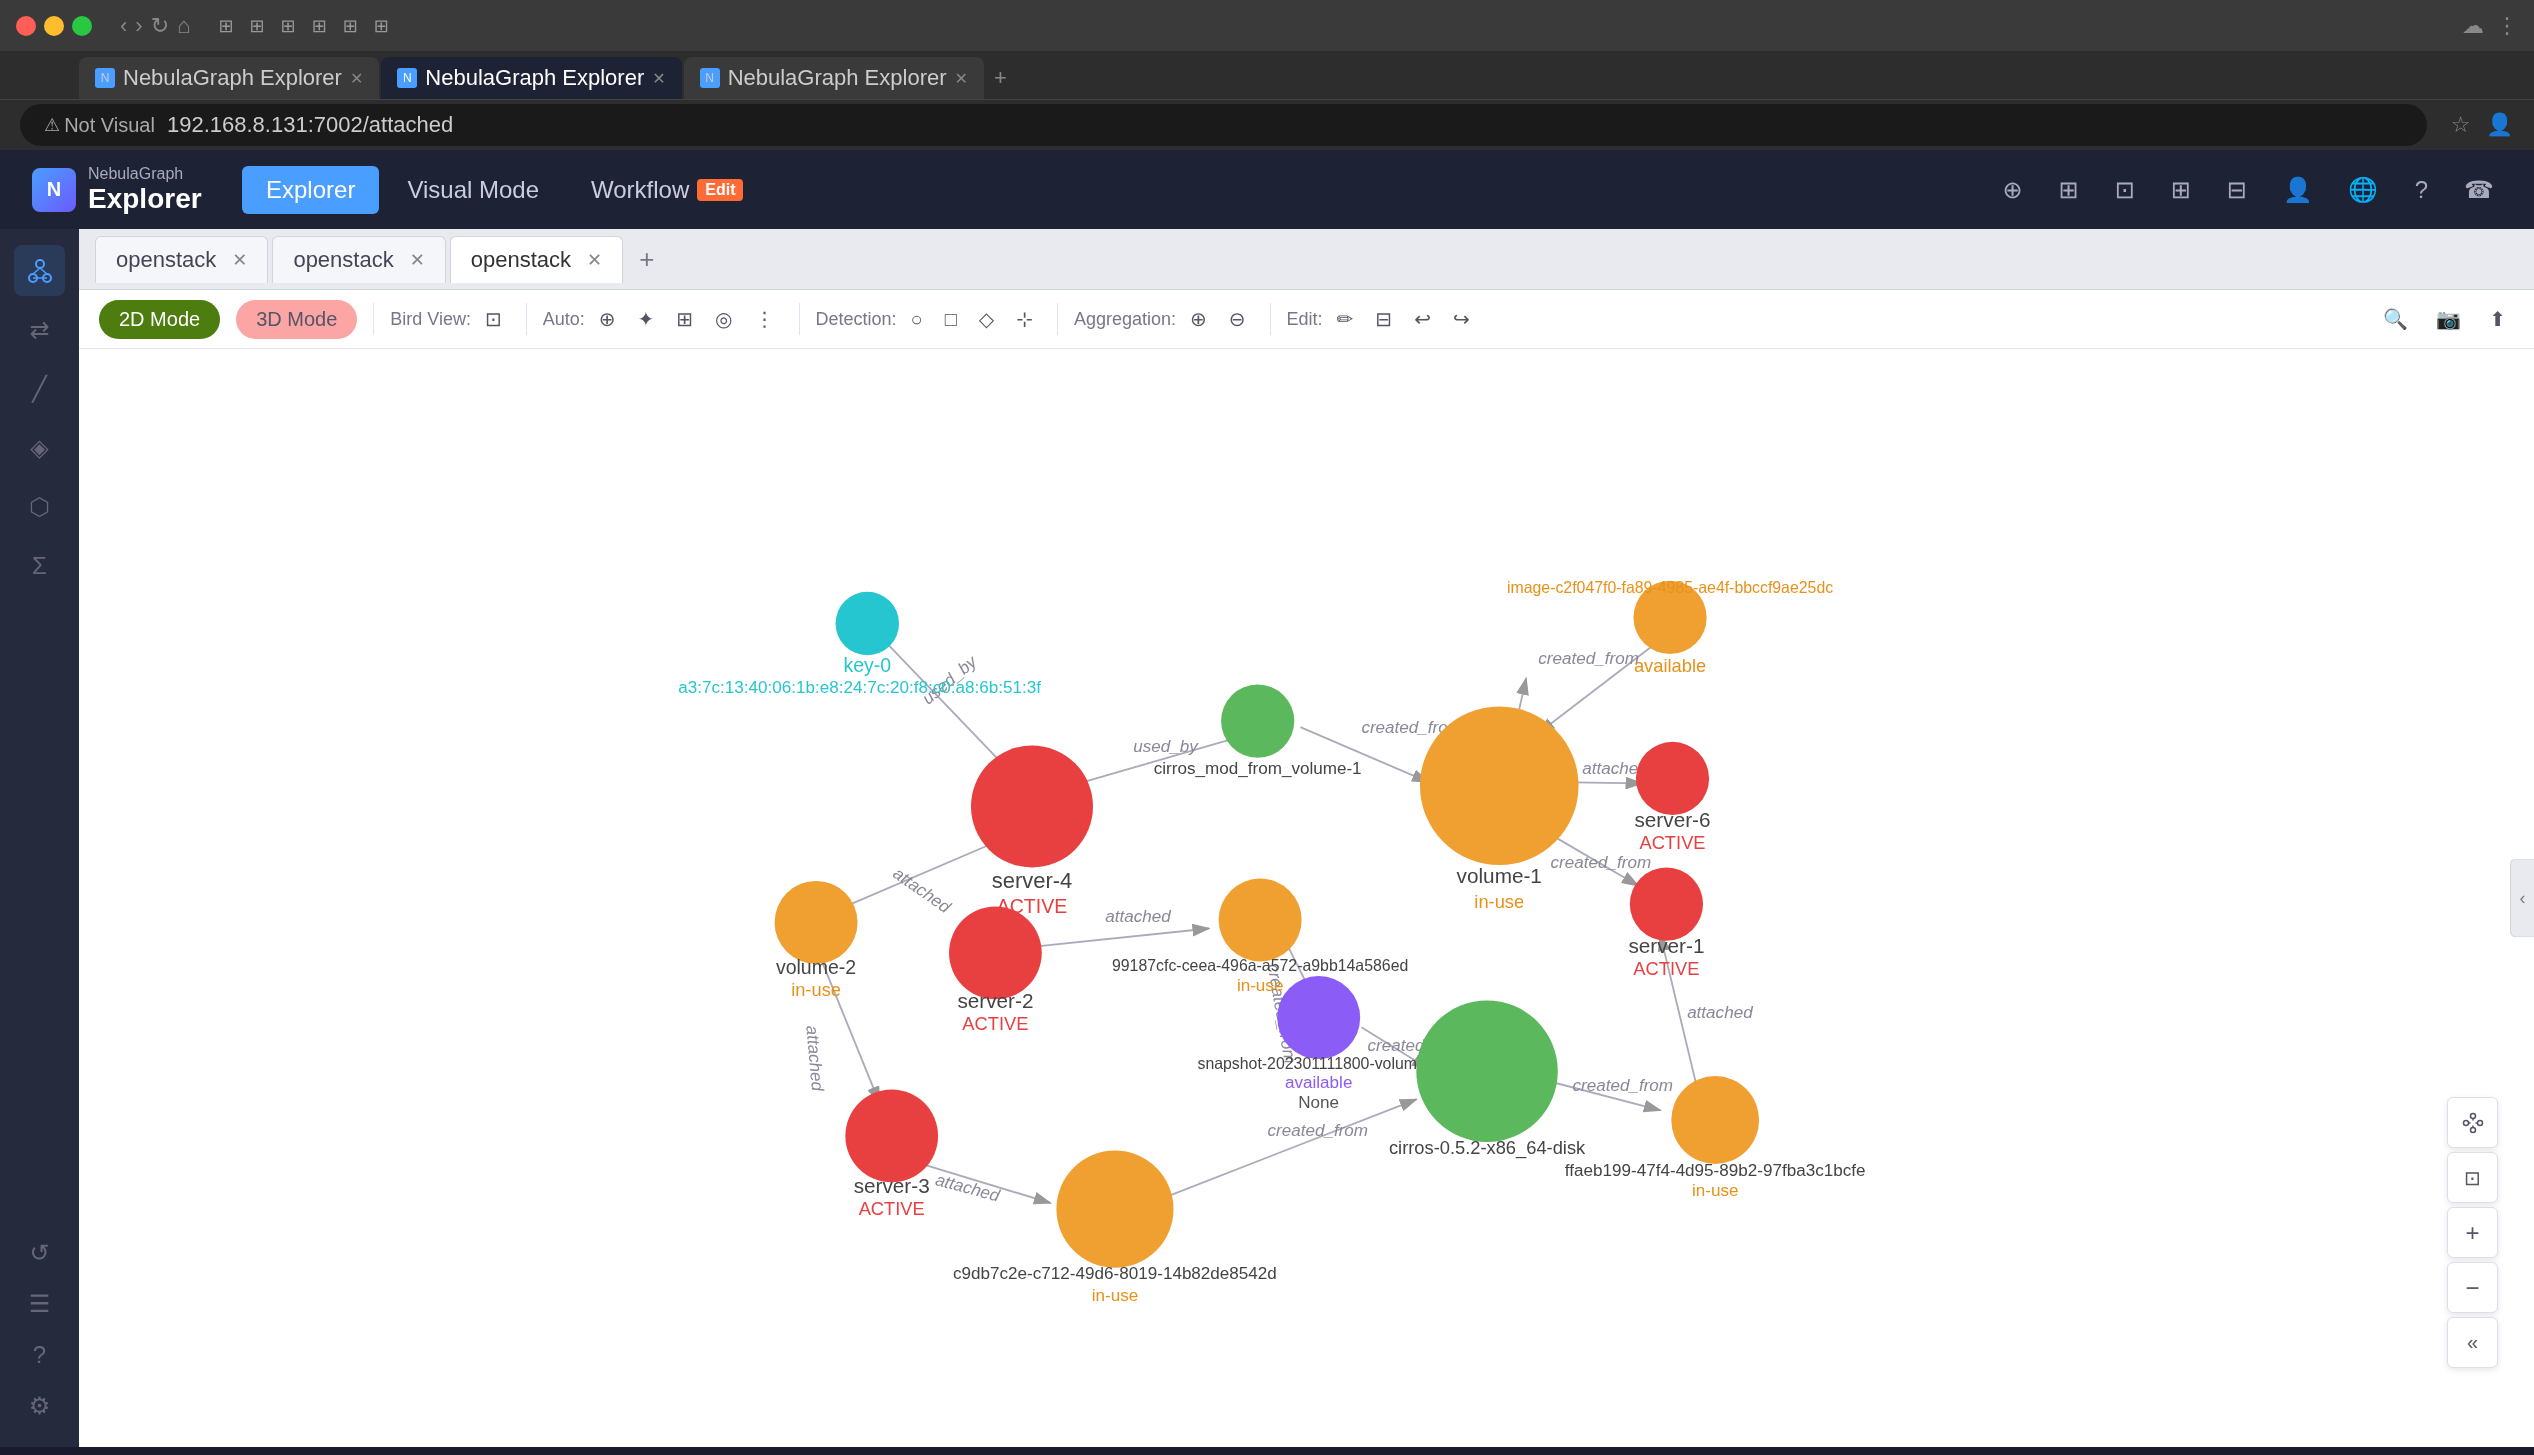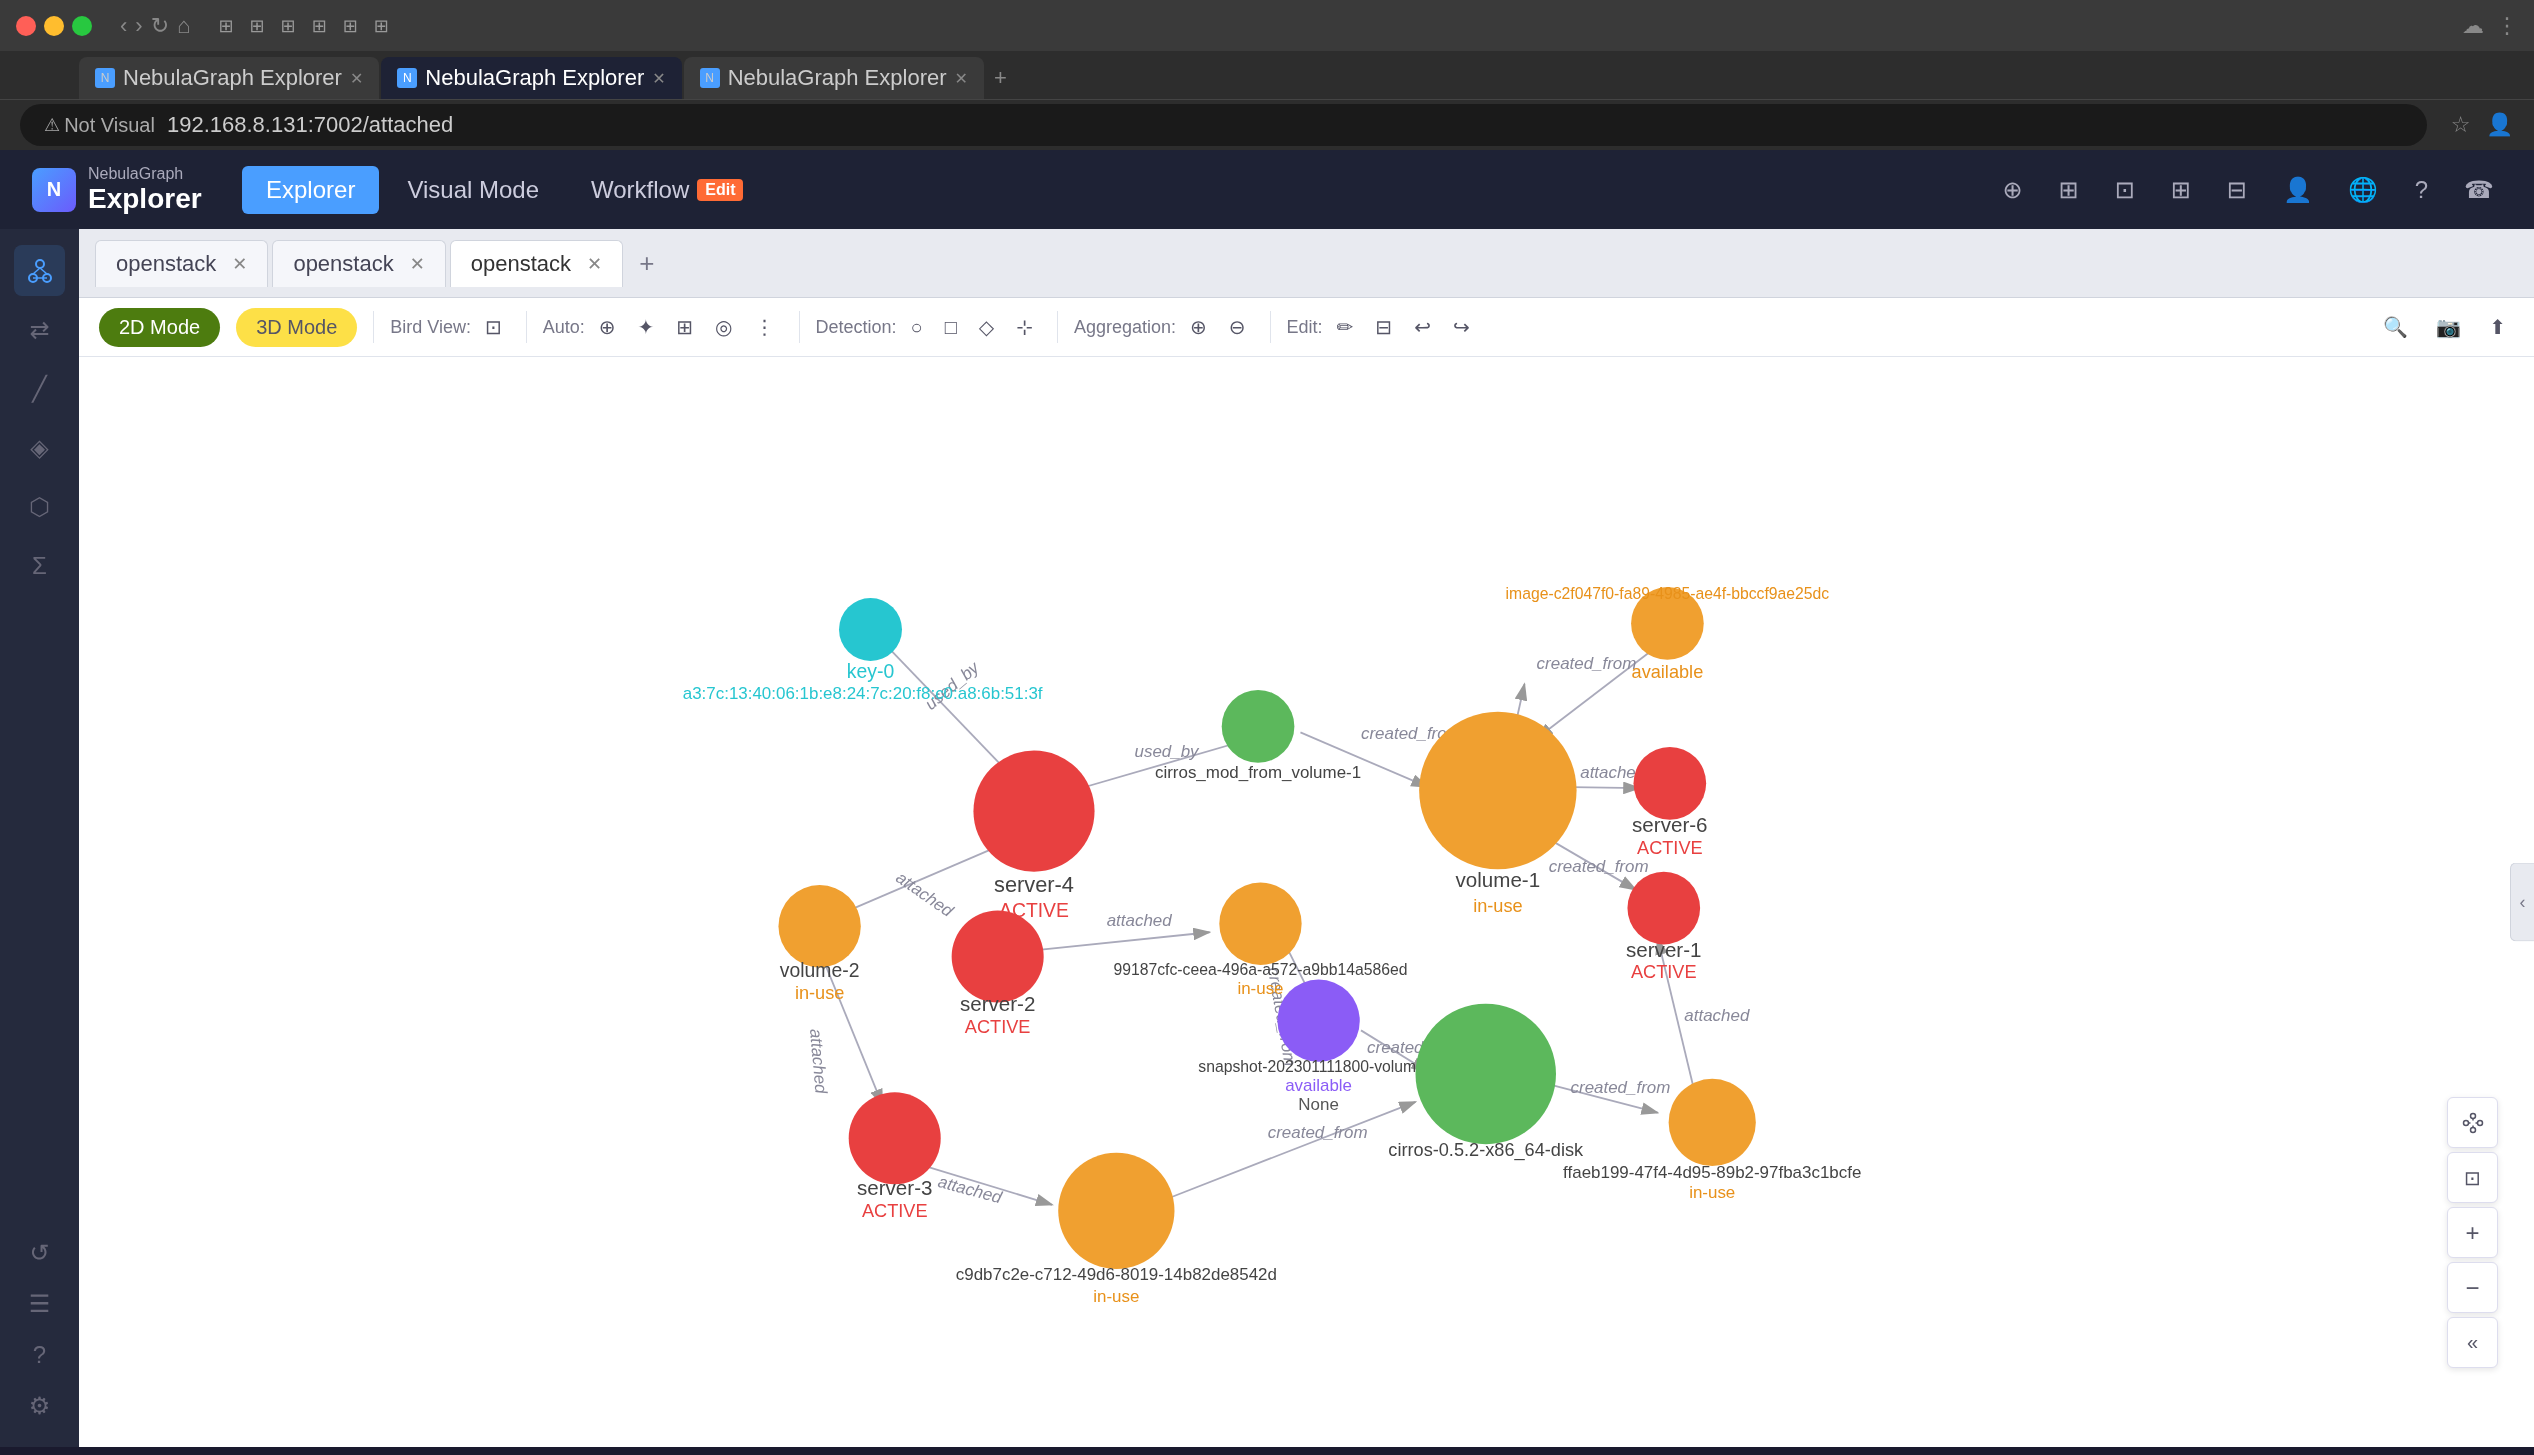--- a/index.html
+++ b/index.html
@@ -47,31 +47,31 @@
     .main-layout { display: flex; flex: 1; overflow: hidden; }
     .sidebar { width: 79px; background: #252a3d; display: flex; flex-direction: column; align-items: center; padding: 16px 0; gap: 8px; flex-shrink: 0; }
     .sidebar-icon { width: 51px; height: 51px; display: flex; align-items: center; justify-content: center; color: #778; font-size: 26px; cursor: pointer; border-radius: 8px; }
     .sidebar-icon.active { color: #4a9eff; background: rgba(74,158,255,0.15); }
     .sidebar-bottom { margin-top: auto; }
 
     
     .content { flex: 1; display: flex; flex-direction: column; background: white; }
 
     
-    .tab-row { height: 69px; background: #e8eaf0; display: flex; align-items: center; padding: 0 16px; gap: 4px; border-bottom: 1px solid #d0d4dd; }
+    .tab-row { height: 61px; background: #e8eaf0; display: flex; align-items: center; padding: 0 16px; gap: 4px; border-bottom: 1px solid #d0d4dd; }
     .content-tab { display: flex; align-items: center; gap: 10px; padding: 10px 20px; background: #f5f6fa; border-radius: 6px 6px 0 0; font-size: 22px; color: #445; cursor: pointer; border: 1px solid #d0d4dd; border-bottom: none; }
     .content-tab.active { background: white; color: #333; }
     .content-tab .ctab-close { color: #888; font-size: 18px; margin-left: 6px; }
     .tab-add { background: none; border: none; font-size: 26px; color: #778; cursor: pointer; padding: 6px 12px; }
 
     
     .toolbar { height: 59px; background: white; display: flex; align-items: center; padding: 0 20px; gap: 16px; border-bottom: 1px solid #e0e4ec; }
     .mode-btn { padding: 8px 20px; border-radius: 20px; font-size: 20px; cursor: pointer; border: none; }
     .mode-btn.active { background: #4d7c0f; color: white; }
-    .mode-btn.inactive { background: #fde047; color: #556; }
+    .mode-btn.inactive { background: #fca5a5; color: #556; }
     .toolbar-divider { width: 1px; height: 32px; background: #e0e4ec; }
     .toolbar-section { display: flex; align-items: center; gap: 6px; }
     .toolbar-label { font-size: 18px; color: #778; }
     .toolbar-icon-btn { padding: 6px 8px; color: #556; font-size: 20px; cursor: pointer; border: none; background: none; border-radius: 4px; }
     .toolbar-right { margin-left: auto; display: flex; gap: 12px; }
 
     
     .graph-canvas { flex: 1; position: relative; overflow: hidden; background: white; }
     .graph-svg { width: 100%; height: 100%; }
 

